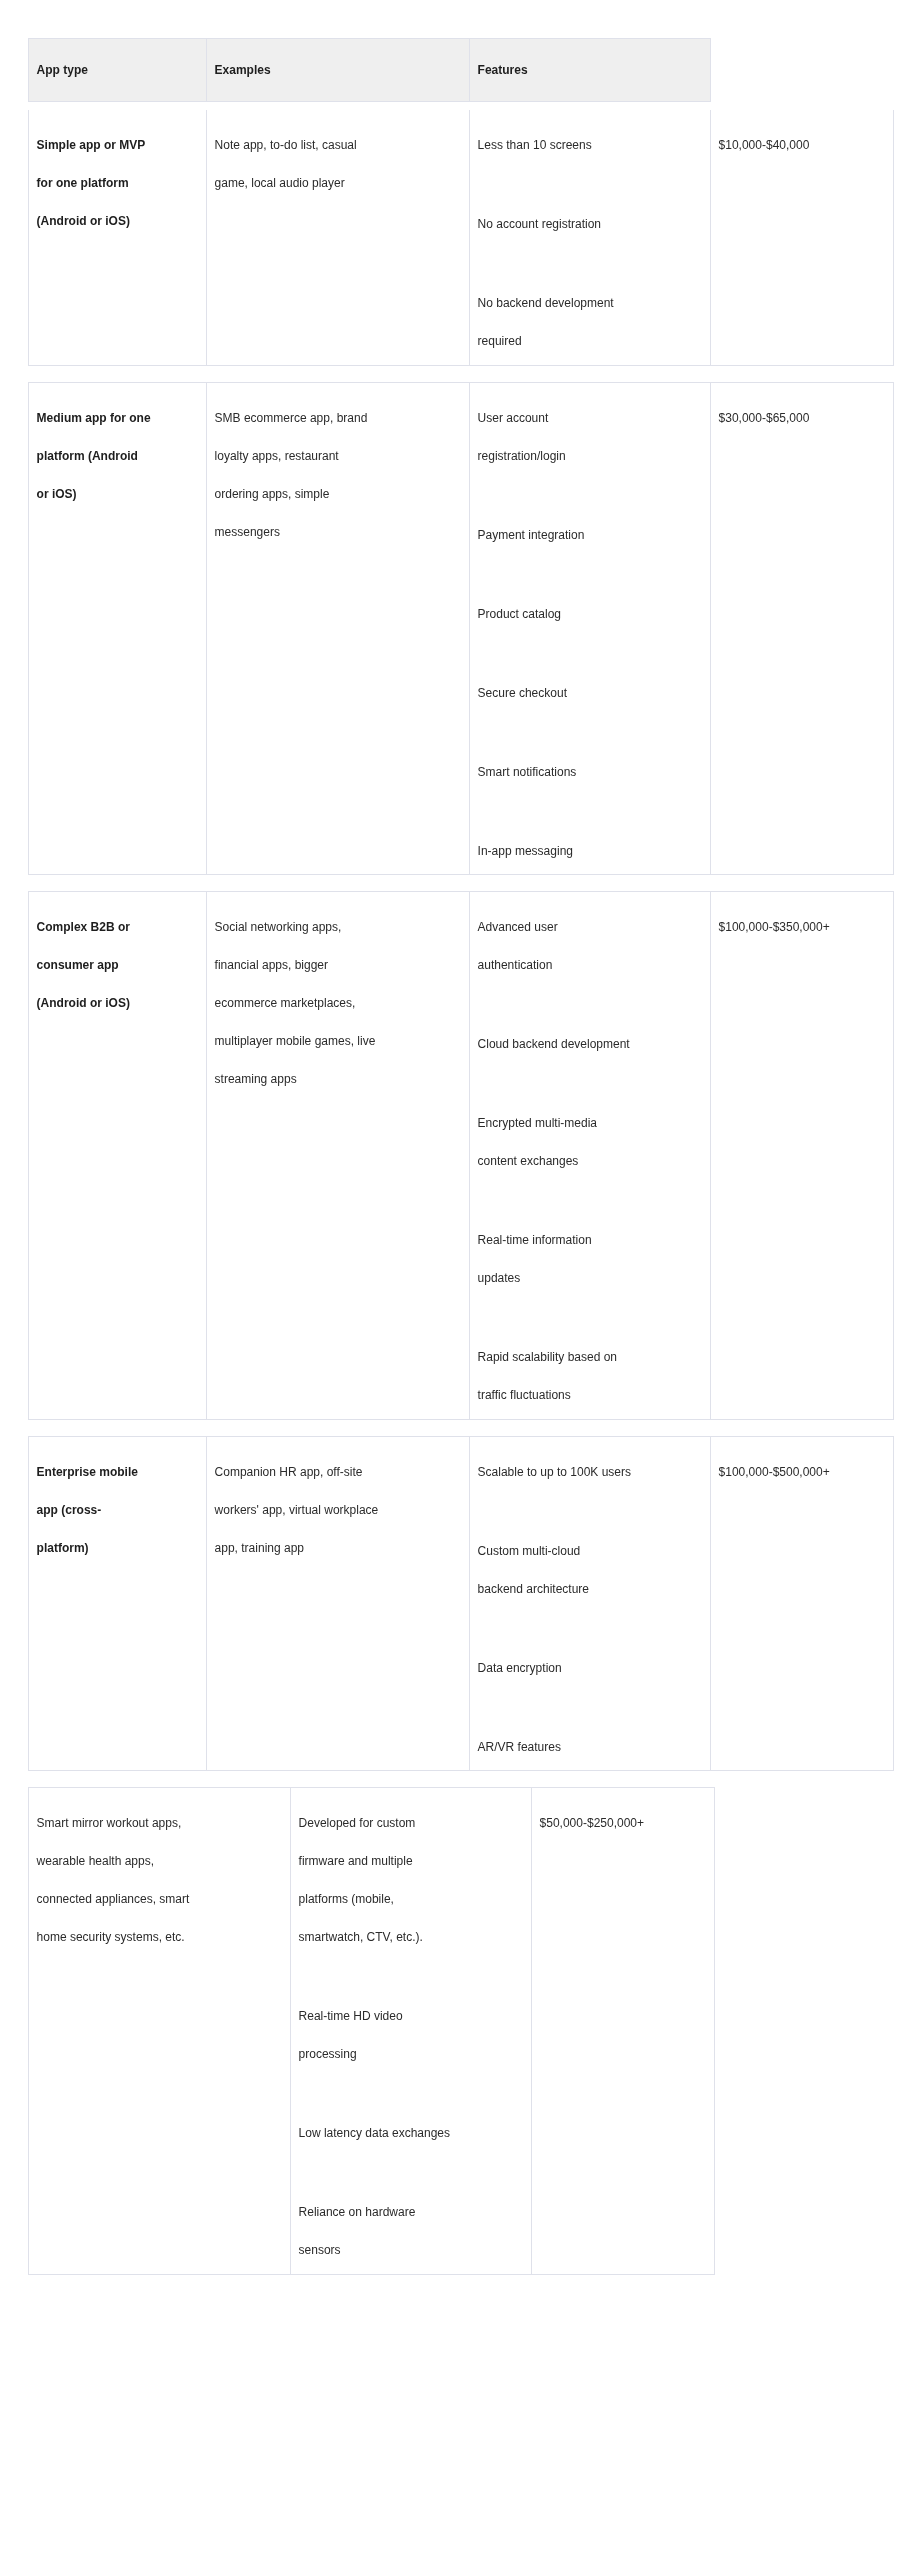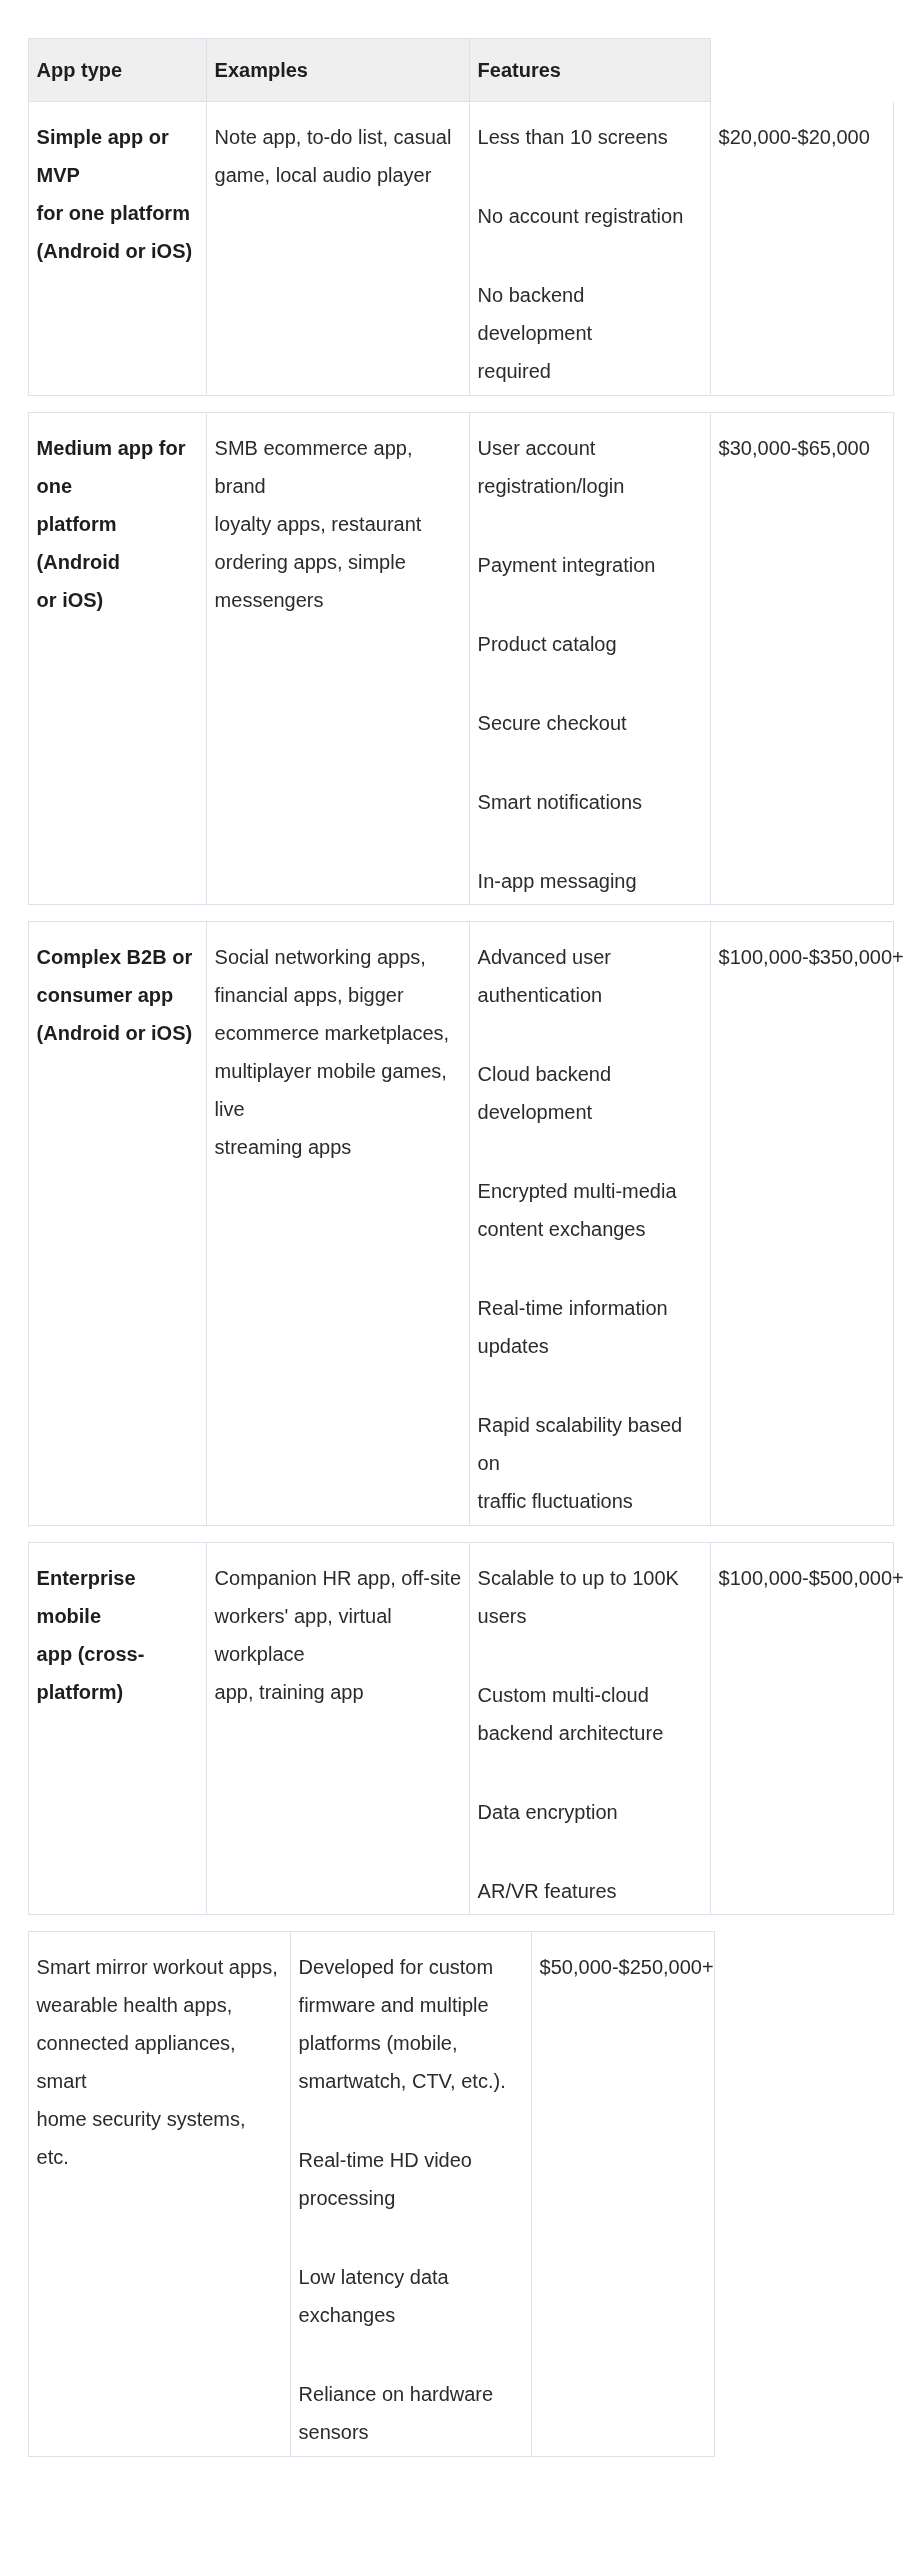--- a/index.html
+++ b/index.html
@@ -15,27 +15,27 @@
     width:866px;
     margin:38px 0 38px 28px;
   }
   .trow{display:flex;}
   .trow.body{margin-top:16px;}
   .trow.body.first{margin-top:0;}
   .cell{
     border:0.8px solid var(--border);
     border-left:0;
     padding:16px 7.6px 4.6px 7.6px;
-    font-size:20px;
+    font-size:12px;
     line-height:38px;
     white-space:pre-line;
     color:var(--text);
   }
   .trow .cell:first-child{border-left:0.8px solid var(--border);}
-  .trow.body.first .cell{border-top:0;}
+  .trow.body.first .cell{border-top:0;margin-top:8px;}
   .thead .cell{
     background:var(--header-bg);
     font-weight:700;
     color:var(--heading);
     height:64px;
     display:flex;
     align-items:center;
     padding-top:0;
     padding-bottom:0;
   }
@@ -58,21 +58,21 @@
   </div>
   <div>
       <div class="trow body first">
         <div class="cell c0 app">Simple app or MVP
 for one platform
 (Android or iOS)</div>
         <div class="cell c1">Note app, to-do list, casual
 game, local audio player</div>
         <div class="cell c2 features"><p>Less than 10 screens</p><p>No account registration</p><p>No backend development
 required</p></div>
-        <div class="cell c3">$20,000-$20,000</div>
+        <div class="cell c3">$10,000-$40,000</div>
       </div>
       <div class="trow body">
         <div class="cell c0 app">Medium app for one
 platform (Android
 or iOS)</div>
         <div class="cell c1">SMB ecommerce app, brand
 loyalty apps, restaurant
 ordering apps, simple
 messengers</div>
         <div class="cell c2 features"><p>User account

